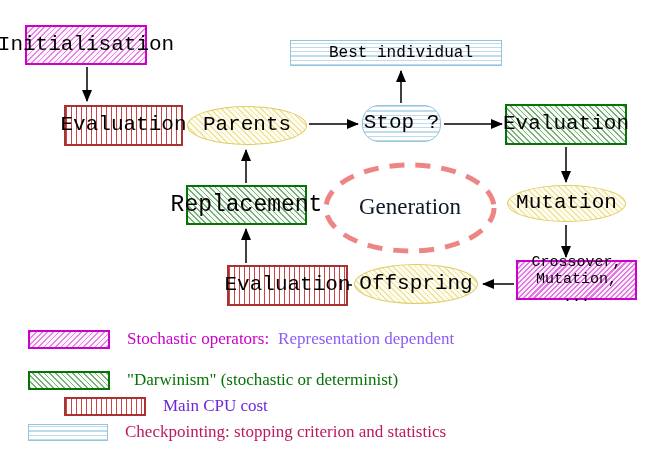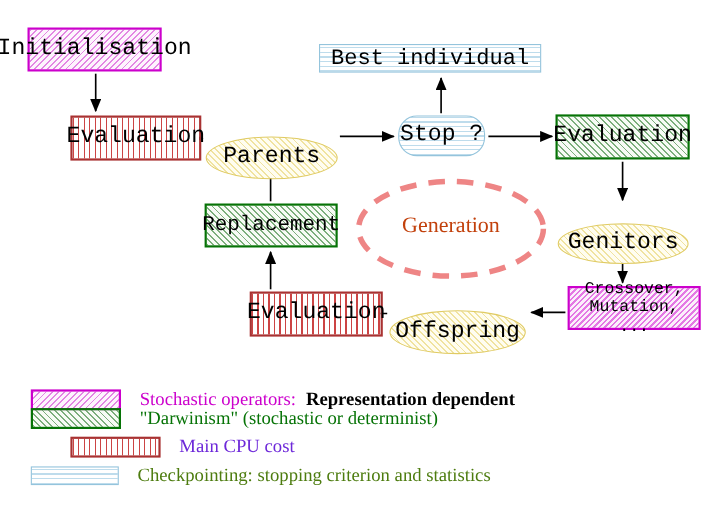--- a/index.html
+++ b/index.html
@@ -28,42 +28,41 @@
     background:repeating-linear-gradient(90deg,#cc4444 0 1.1px,#fff 1.1px 5px);
     margin-left:36px;
   }
   .cyan-stripe{
     border:1.5px solid #94c4dc;
     background:repeating-linear-gradient(0deg,#bedcec 0 1.2px,#ffffff 1.2px 4.2px);
   }
   .yellow-ellipse{
     border:1.5px solid #e0cb63;border-radius:50%;
     background:repeating-linear-gradient(45deg,#f0e3a0 0 1.2px,#fffdf0 1.2px 4px);
-    margin-top:18px;
   }
   .rounded{border-radius:17px;}
   .small-text{font-size:15px;white-space:normal;line-height:1.15;}
-  #best-individual{font-size:20px;}
-  #replacement{font-size:19px;}
+  #best-individual{font-size:16px;padding-left:10px;}
+  #replacement{font-size:23px;}
   
   #generation-label{
     position:absolute;left:326px;top:194px;width:168px;text-align:center;
-    font-size:20px;color:#c2410c;
+    font-size:23px;color:#0f172a;
   }
   
   #arrows{position:absolute;left:0;top:0;width:662px;height:471px;pointer-events:none;}
   
   .legend-row{position:absolute;left:28px;display:flex;align-items:center;height:18px;}
   .swatch{width:78px;height:15px;flex:0 0 auto;}
   .legend-text{margin-left:17px;font-size:17px;white-space:nowrap;}
   .t-magenta{color:#cc00cc;}
-  .t-gold{color:#000000;margin-left:9px;font-weight:bold;}
+  .t-gold{color:#8b5cf6;margin-left:9px;}
   .t-green{color:#067306;}
   .t-red{color:#6d28d9;}
-  .t-blue{color:#4d7c0f;text-align:right;}
+  .t-blue{color:#be185d;text-align:right;}
 </style>
 </head>
 <body>
 
 <div id="stage">
 
   <svg id="arrows" viewBox="0 0 662 471">
     <defs>
       <marker id="ah" markerUnits="userSpaceOnUse" markerWidth="12" markerHeight="10" viewBox="0 0 12 10" refX="11" refY="5" orient="auto">
         <path d="M0,0 L12,5 L0,10 Z" fill="#000"></path>
@@ -109,39 +108,39 @@
     <span>Evaluation</span>
   </div>
 
   <div class="node green-hatch" id="replacement" style="left:186px;top:185px;width:117px;height:36px">
     <span>Replacement</span>
   </div>
 
   <div id="generation-label">Generation</div>
 
   <div class="node yellow-ellipse" style="left:507px;top:185px;width:117px;height:35px">
-    <span>Genitors</span>
+    <span>Mutation</span>
   </div>
 
   <div class="node red-stripe" style="left:191px;top:265px;width:117px;height:37px">
     <span>Evaluation</span>
   </div>
 
   <div class="node magenta-hatch dense small-text" style="left:516px;top:260px;width:117px;height:36px">
     <span>
       <span>Crossover,</span><br>
       <span>Mutation, ...</span>
     </span>
   </div>
 
   <div class="node yellow-ellipse" style="left:354px;top:264px;width:122px;height:38px">
     <span>Offspring</span>
   </div>
 
-  <div class="legend-row" style="top:354px">
+  <div class="legend-row" style="top:330px">
     <div class="swatch magenta-hatch"></div>
     <span class="legend-text t-magenta">Stochastic operators:</span>
     <span class="legend-text t-gold" style="margin-left:9px">Representation dependent</span>
   </div>
 
   <div class="legend-row" style="top:371px">
     <div class="swatch green-hatch"></div>
     <span class="legend-text t-green">"Darwinism" (stochastic or determinist)</span>
   </div>
 

